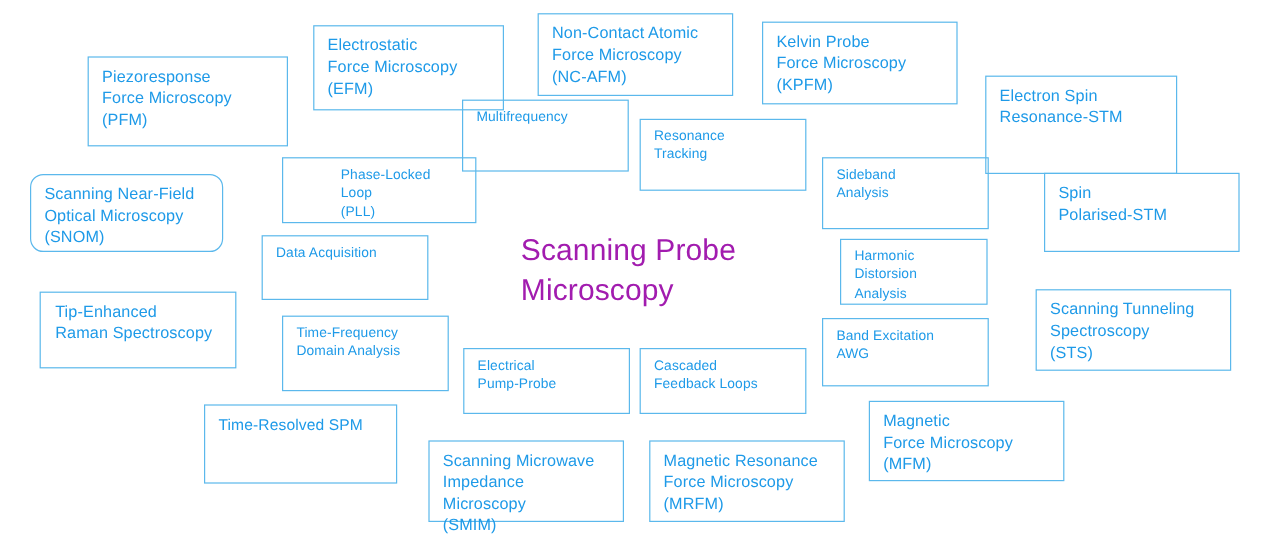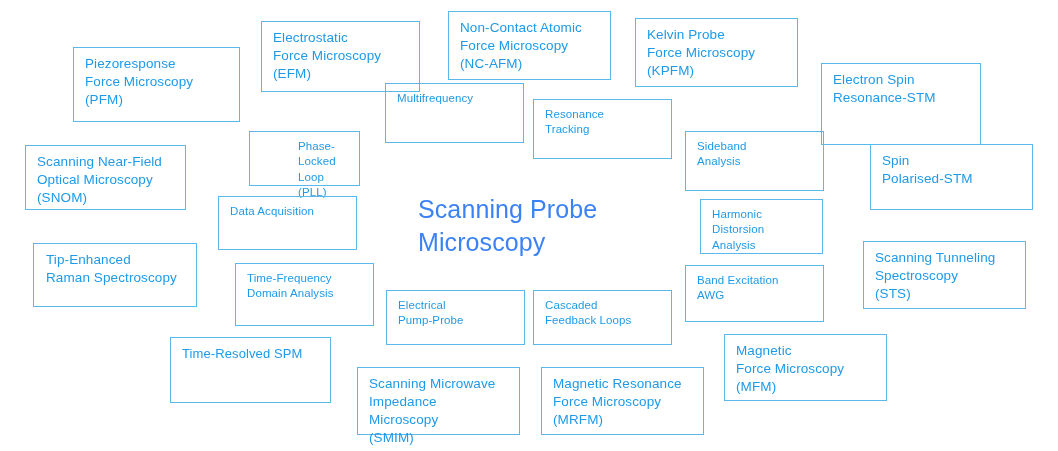--- a/index.html
+++ b/index.html
@@ -25,26 +25,27 @@
     line-height: 1.33;
     white-space: pre-line;
     letter-spacing: 0.1px;
     -webkit-font-smoothing: antialiased;
   }
   .node.sm   { font-size: 11.5px; }
   .node.md   { font-size: 13px; }
   .node.lg   { font-size: 13.5px; }
   #center-title {
     position: absolute;
-    color: #3b82f6;
+    color: #a21caf;
     font-size: 25px;
     line-height: 1.3;
     white-space: pre-line;
     letter-spacing: 0.1px;
     text-align: left;
+    margin-left: 16px;
   }
 </style>
 </head>
 <body>
 
 <div id="canvas">
   <div id="nodes-layer">
       <div class="node lg" style="left: 73px; top: 47px; width: 167px; height: 75px;">Piezoresponse
 Force Microscopy
 (PFM)</div>
@@ -55,25 +56,25 @@
 Force Microscopy
 (NC-AFM)</div>
       <div class="node lg" style="left: 635px; top: 18px; width: 163px; height: 69px;">Kelvin Probe
 Force Microscopy
 (KPFM)</div>
       <div class="node lg" style="left: 821px; top: 47px; width: 160px; height: 82px; margin-top: 16px;">Electron Spin
 Resonance-STM</div>
       <div class="node sm" style="left: 385px; top: 83px; width: 139px; height: 60px;">Multifrequency</div>
       <div class="node sm" style="left: 533px; top: 99px; width: 139px; height: 60px;">Resonance
 Tracking</div>
-      <div class="node sm" style="left: 249px; top: 131px; width: 111px; height: 55px; padding-left: 48px;">Phase-Locked Loop
+      <div class="node sm" style="left: 235px; top: 131px; width: 162px; height: 55px; padding-left: 48px;">Phase-Locked Loop
 (PLL)</div>
       <div class="node sm" style="left: 685px; top: 131px; width: 139px; height: 60px;">Sideband
 Analysis</div>
-      <div class="node lg" style="left: 25px; top: 145px; width: 161px; height: 65px;">Scanning Near-Field
+      <div class="node lg" style="left: 25px; top: 145px; width: 161px; height: 65px; border-radius: 11px;">Scanning Near-Field
 Optical Microscopy
 (SNOM)</div>
       <div class="node lg" style="left: 870px; top: 144px; width: 163px; height: 66px;">Spin
 Polarised-STM</div>
       <div class="node sm" style="left: 218px; top: 196px; width: 139px; height: 54px;">Data Acquisition</div>
       <div class="node sm" style="left: 700px; top: 199px; width: 123px; height: 55px;">Harmonic Distorsion
 Analysis</div>
       <div class="node lg" style="left: 33px; top: 243px; width: 164px; height: 64px; padding-left: 12px;">Tip-Enhanced
 Raman Spectroscopy</div>
       <div class="node sm" style="left: 685px; top: 265px; width: 139px; height: 57px;">Band Excitation

